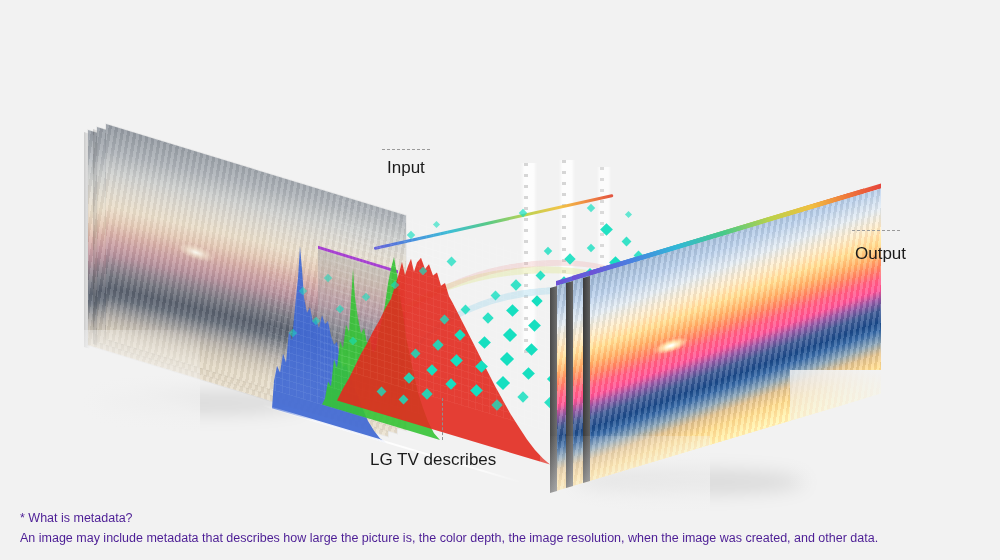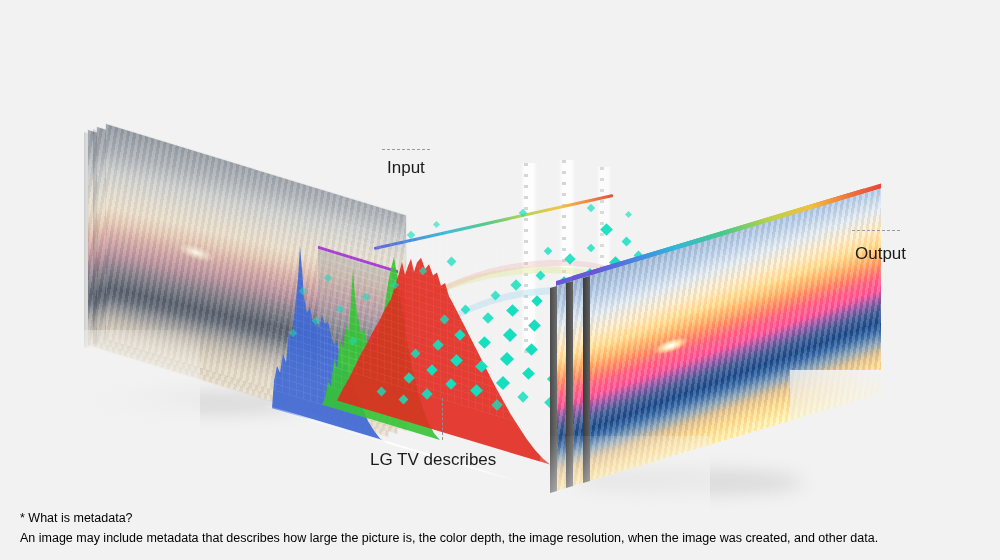--- a/index.html
+++ b/index.html
@@ -37,21 +37,21 @@
     color: #333333;
     letter-spacing: 0.3px;
   }
 
   
   #footnote {
     position: absolute;
     left: 20px;
     bottom: 12px;
     font-size: 12.5px;
-    color: #000000;
+    color: #4c1d95;
     line-height: 1.55;
   }
   #footnote div { white-space: nowrap; }
 
   
   .panel {
     position: absolute;
     background-repeat: no-repeat;
     background-size: 100% 100%;
   }

